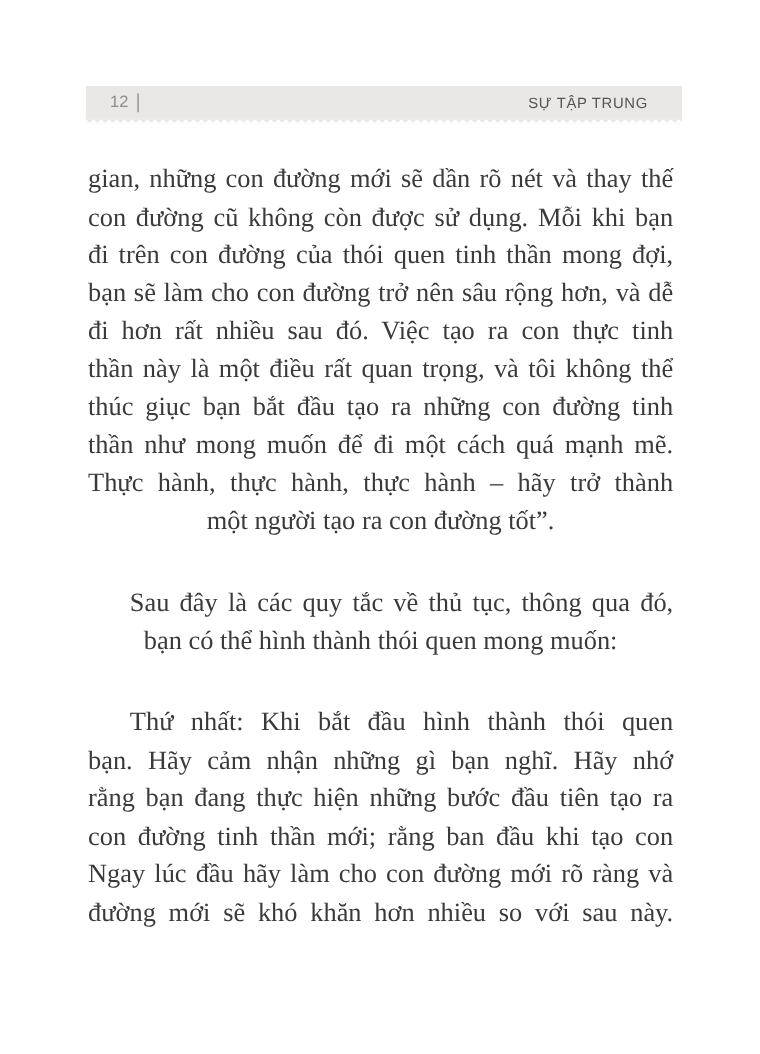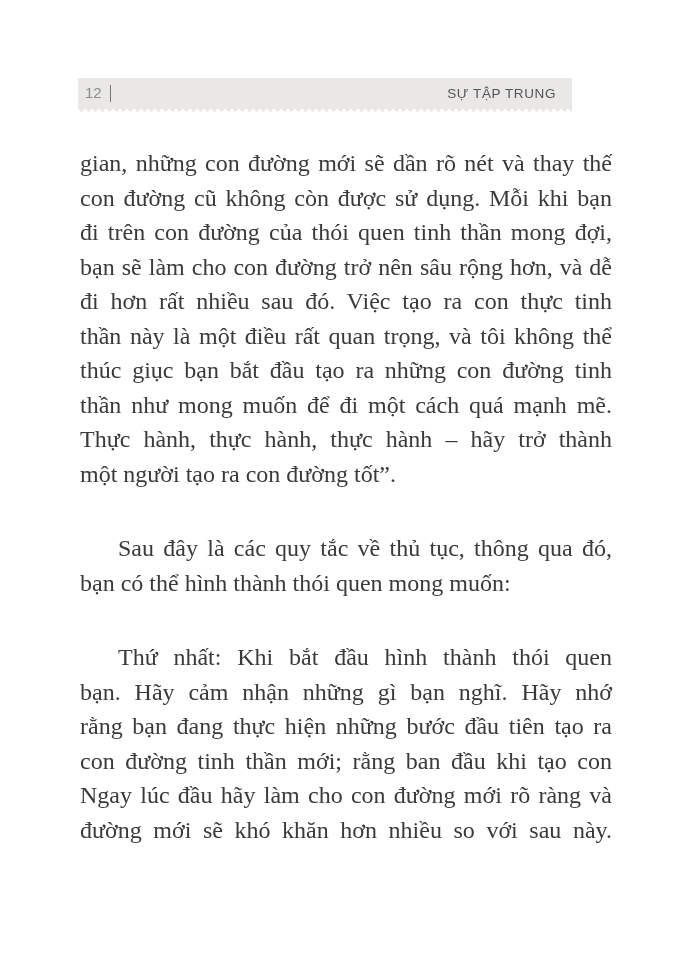--- a/index.html
+++ b/index.html
@@ -8,25 +8,25 @@
     background:var(--page-bg,#ffffff);
     position:relative;
     font-family:"Liberation Serif","DejaVu Serif",serif;
     overflow:hidden;
   }
   .page{position:absolute;inset:0;}
 
   
   .running-head{
     position:absolute;
-    left:78px;top:78px;width:494px;height:30px;
+    left:78px;top:78px;width:542px;height:30px;
     background:var(--header-bg,#e9e8e6);
     display:flex;align-items:center;
     font-family:"Liberation Sans","DejaVu Sans",sans-serif;
-    padding:0;box-sizing:border-box;
+    padding:15px;box-sizing:border-box;
   }
   .running-head::after{
     content:"";
     position:absolute;left:0;right:0;bottom:-4px;height:4px;
     background:conic-gradient(from -45deg at 50% 100%, var(--header-bg,#e9e8e6) 90deg, transparent 0) 0 0 / 7px 4px repeat-x;
   }
   .page-num{
     color:var(--page-number-text,#8d8d8d);
     font-size:15px;
     margin-left:7px;
@@ -49,21 +49,21 @@
   .body-text{
     position:absolute;
     left:80px;top:146px;width:532px;
     color:var(--body-text,#3a3a3a);
     font-size:24px;
   }
   .paragraph{margin:0;}
   .paragraph + .paragraph{margin-top:40px;}
   .line{
     line-height:34.5px;
-    text-align:left;
+    text-align:center;
     text-justify:inter-word;
   }
   .line.just{
     text-align:justify;
     text-align-last:justify;
   }
   .line.indent{
     padding-left:38px;
   }
 </style>

